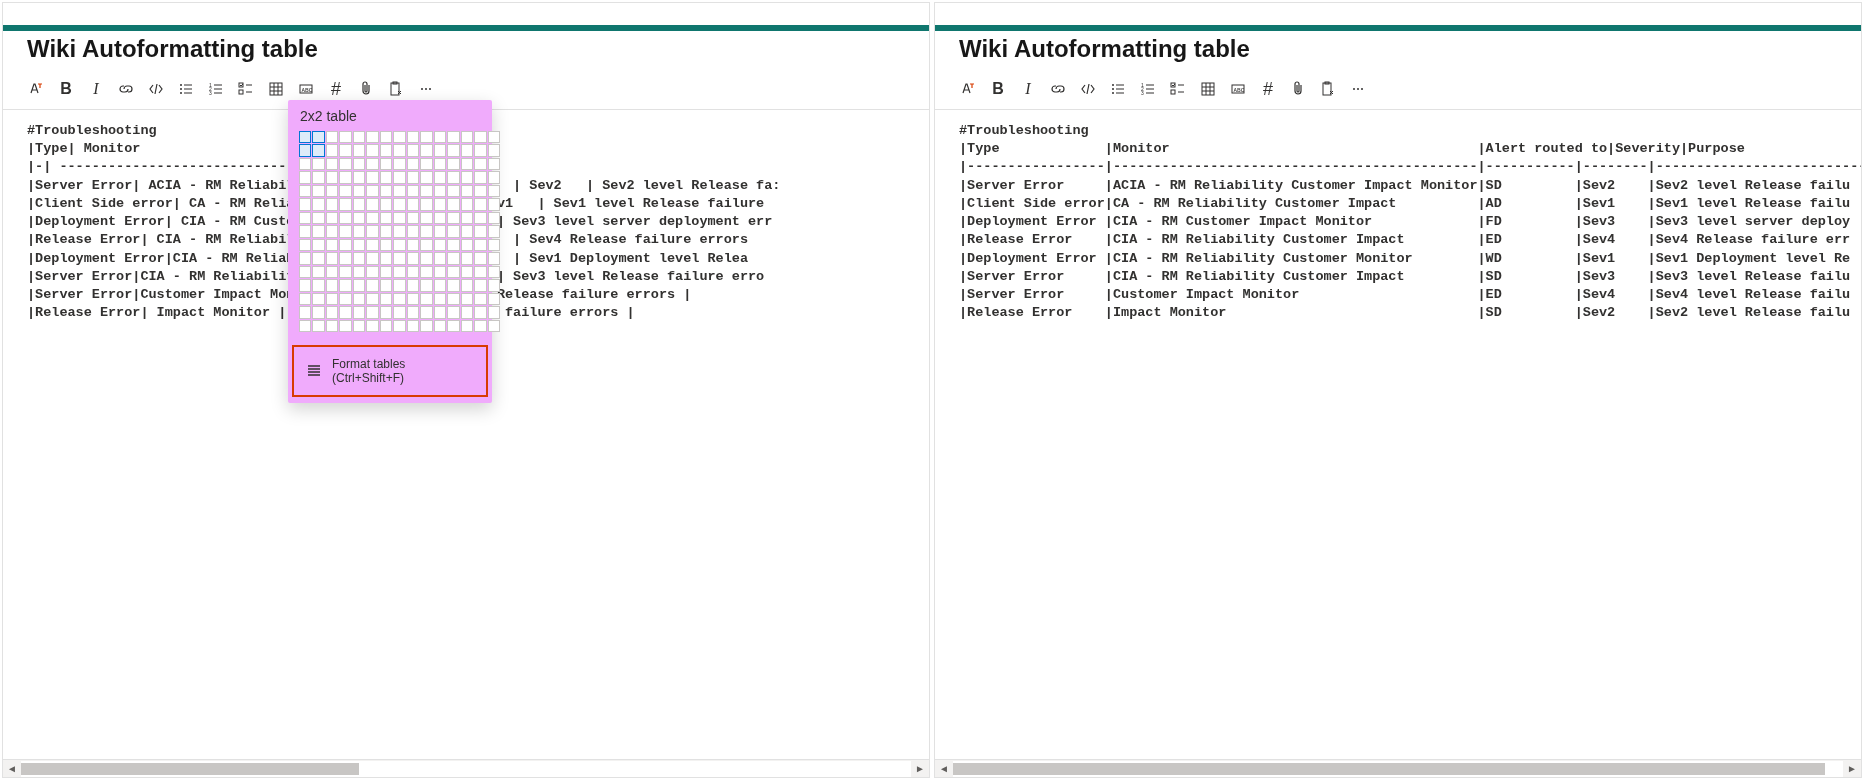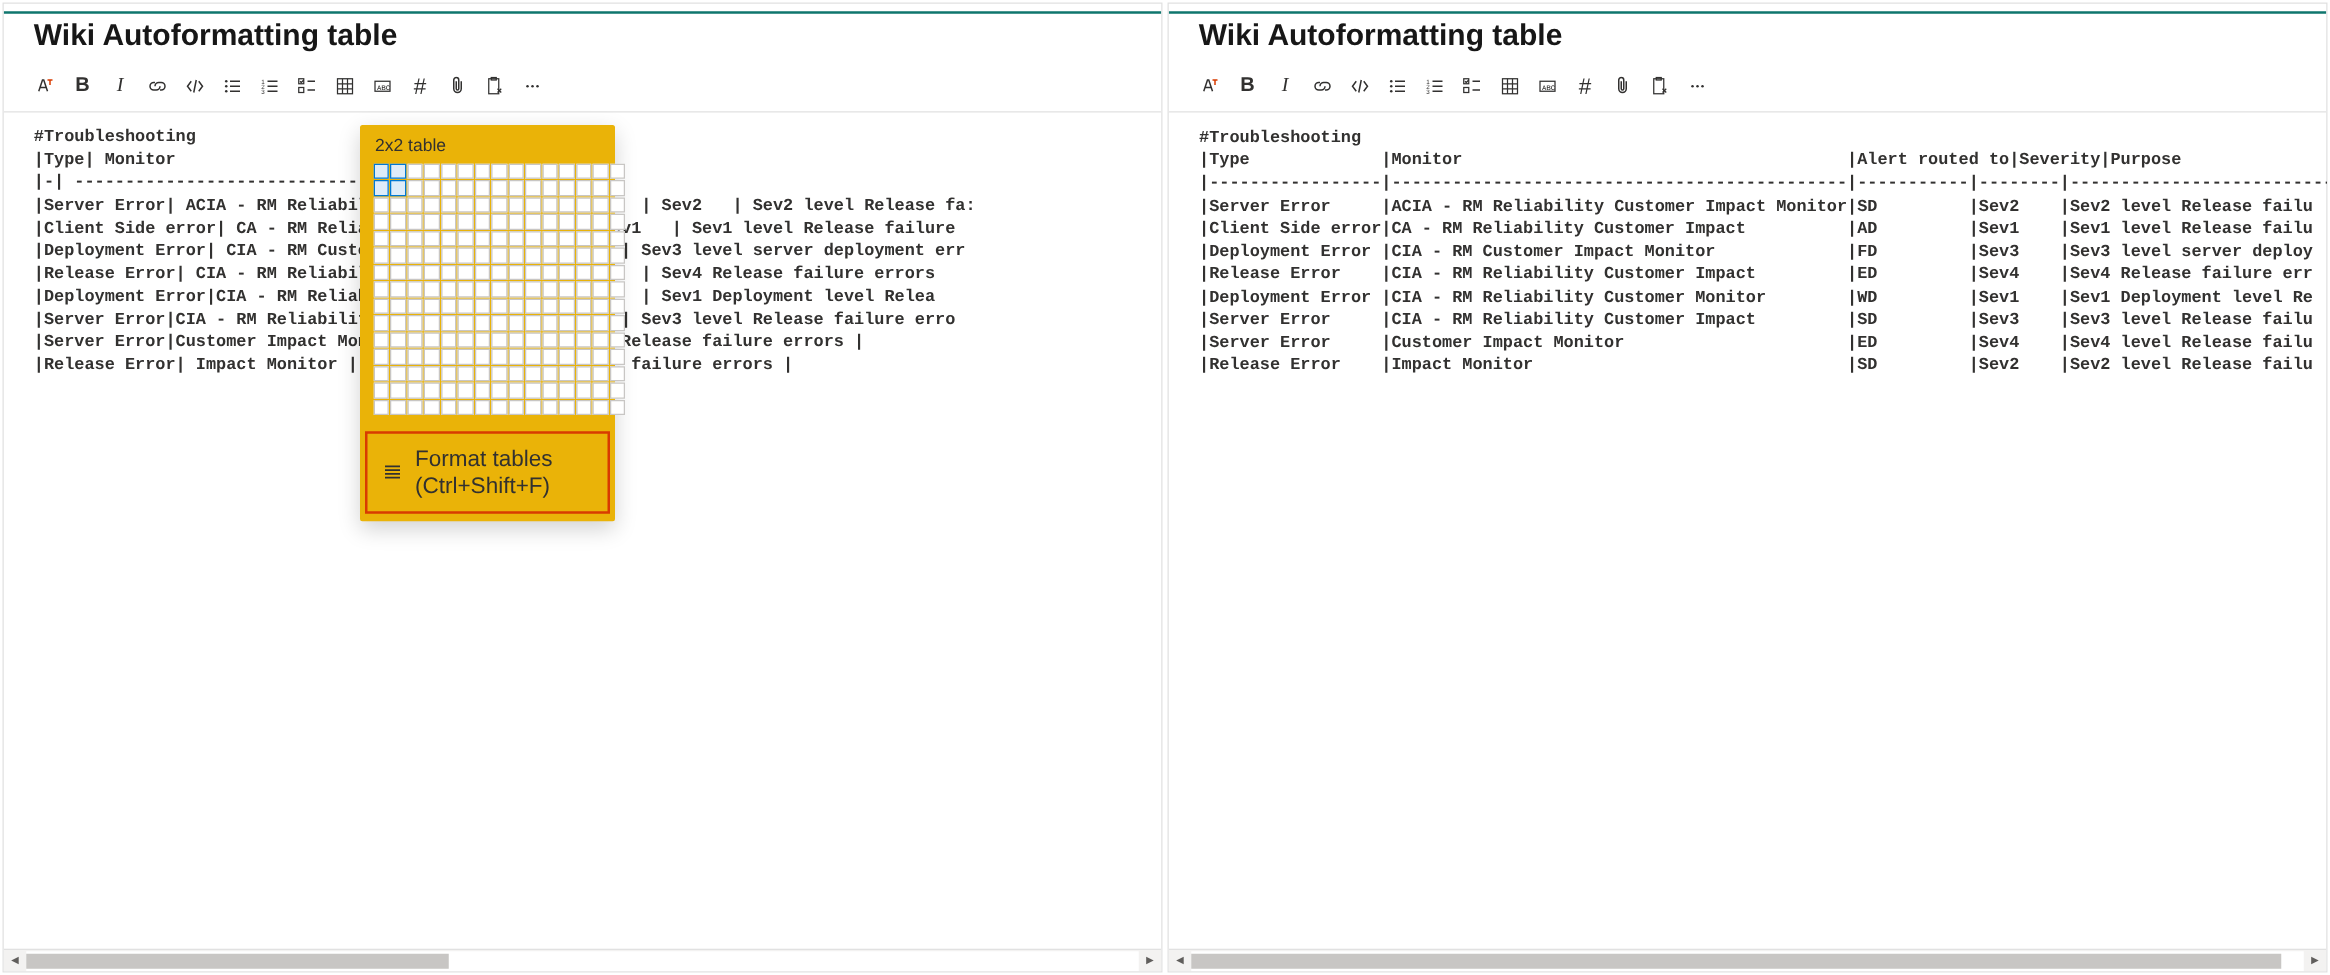--- a/index.html
+++ b/index.html
@@ -1,47 +1,47 @@
 <!DOCTYPE html>
 <html><head>
 <meta charset="utf-8">
 <style>
   * { box-sizing: border-box; }
   html, body { margin: 0; padding: 0; height: 100%; font-family: "Segoe UI", -apple-system, sans-serif; background: #fff; color: #323130; }
   .split { display: flex; height: 100vh; }
   .pane { flex: 1; display: flex; flex-direction: column; border: 1px solid #e1e1e1; margin: 2px; overflow: hidden; }
   .pane-inner { padding: 6px 0 0 0; display: flex; flex-direction: column; height: 100%; }
-  .title-wrap { padding: 4px 24px 8px 24px; border-top: 2px solid #0f766e; }
+  .title-wrap { padding: 4px 24px 8px 24px; border-top: 6px solid #0f766e; margin-top: 16px; }
   .title { font-size: 24px; font-weight: 600; color: #171717; }
   .toolbar { display: flex; align-items: center; gap: 0; padding: 4px 18px 6px 18px; border-bottom: 1px solid #e1e1e1; }
   .tbtn { width: 30px; height: 28px; display: inline-flex; align-items: center; justify-content: center; color: #323130; cursor: pointer; border-radius: 2px; position: relative; }
   .tbtn svg { width: 16px; height: 16px; display: block; }
   .tbtn.bold-btn { font-weight: 700; font-size: 16px; }
   .tbtn.italic-btn { font-style: italic; font-family: Georgia, serif; font-size: 16px; }
   .tbtn.hash-btn { font-size: 18px; font-weight: 400; }
   .editor-wrap { flex: 1; overflow-x: auto; overflow-y: auto; padding: 12px 24px; position: relative; font-weight: bold; }
   .mono { font-family: "Consolas", "Courier New", monospace; font-size: 13.5px; line-height: 1.35; white-space: pre; color: #323130; }
   .popup {
     position: absolute;
     top: 100px;
     left: 288px;
     width: 204px;
-    background: #eab308;
+    background: #f0abfc;
     box-shadow: 0 6px 18px rgba(0,0,0,0.18);
     border-radius: 2px;
     z-index: 50;
     padding-bottom: 2px;
   }
   .popup-title { font-size: 14px; padding: 8px 12px 6px 12px; color: #323130; }
   .grid { display: grid; grid-template-columns: repeat(15, 1fr); gap: 0; padding: 0 10px 10px 10px; }
   .cell { width: 12.5px; height: 12.5px; border: 1px solid #c8c6c4; margin: 0.5px; background: #fff; cursor: pointer; }
   .cell.sel { border-color: #0078d4; background: #deecf9; }
   .fmt-row { display: flex; align-items: center; gap: 10px; padding: 10px 12px; border: 2.5px solid #d83b01; margin: 2px 4px 4px 4px; cursor: pointer; }
   .fmt-icon svg { width: 16px; height: 16px; display: block; }
-  .fmt-label { font-size: 18px; color: #323130; }
+  .fmt-label { font-size: 12px; color: #323130; }
   .hscroll-area { height: 18px; background: #f3f2f1; display: flex; align-items: center; border-top: 1px solid #e1e1e1; }
   .harrow { width: 18px; height: 18px; display: flex; align-items: center; justify-content: center; color: #605e5c; cursor: pointer; font-size: 10px; }
   .htrack { flex: 1; height: 16px; background: #fff; position: relative; }
   .hthumb { position: absolute; top: 2px; height: 12px; background: #c8c6c4; }
   .left-thumb { left: 0; width: 38%; }
   .right-thumb { left: 0; width: 98%; }
 </style>
 </head>
 <body>
 

